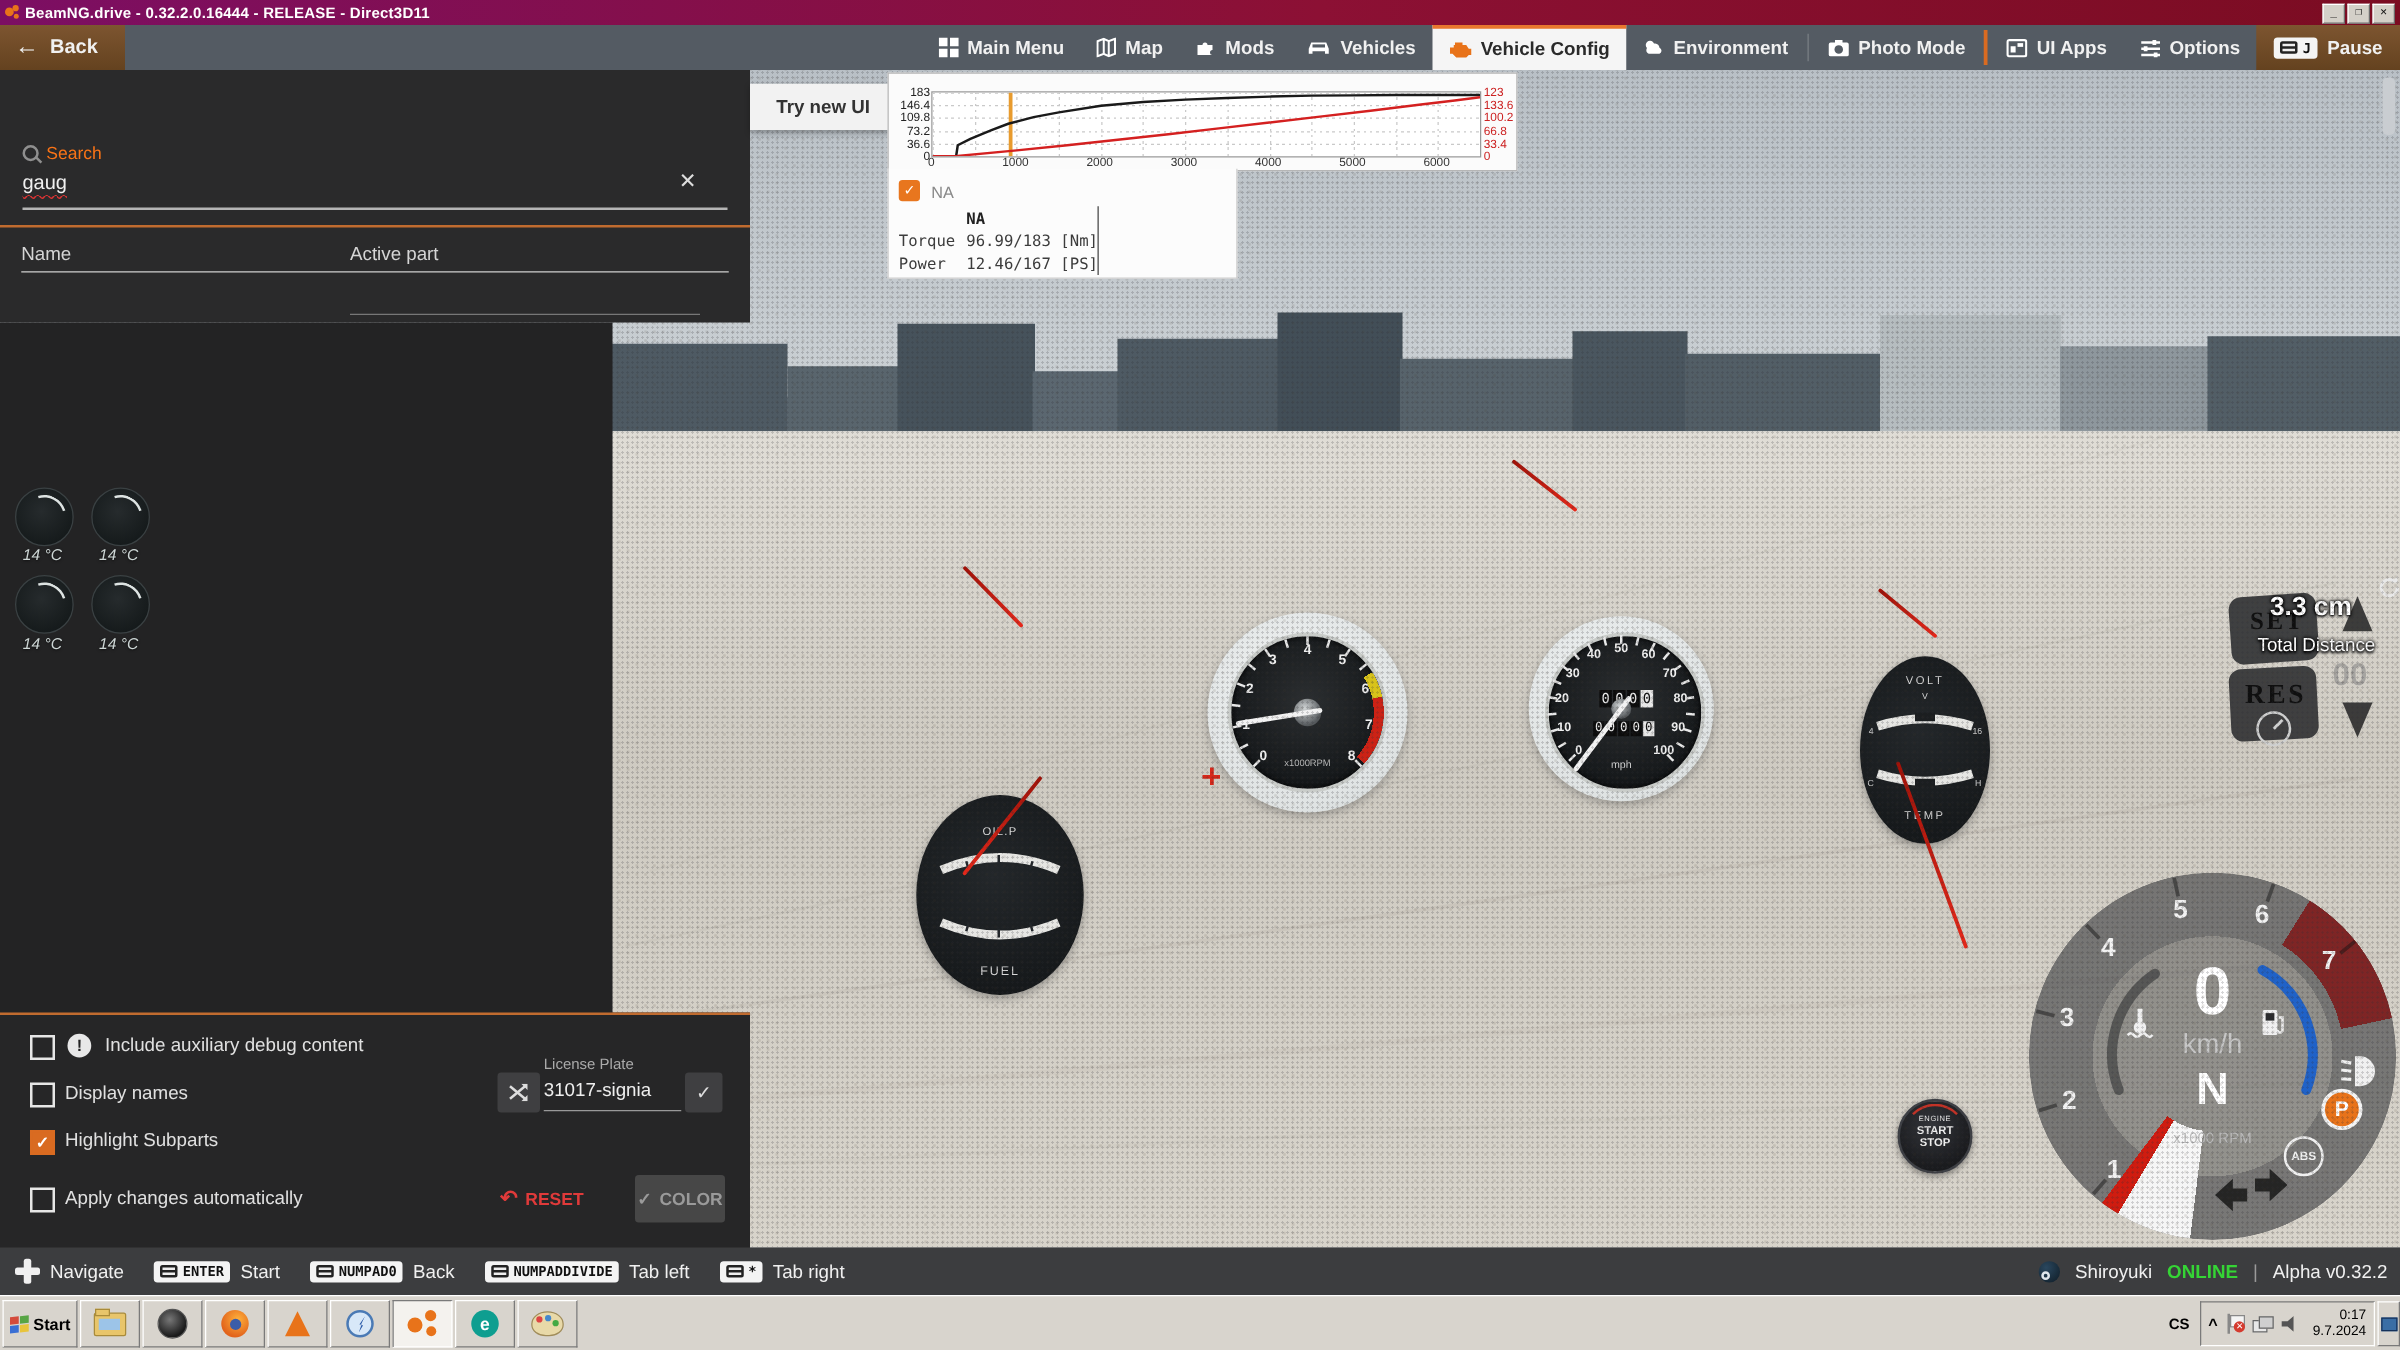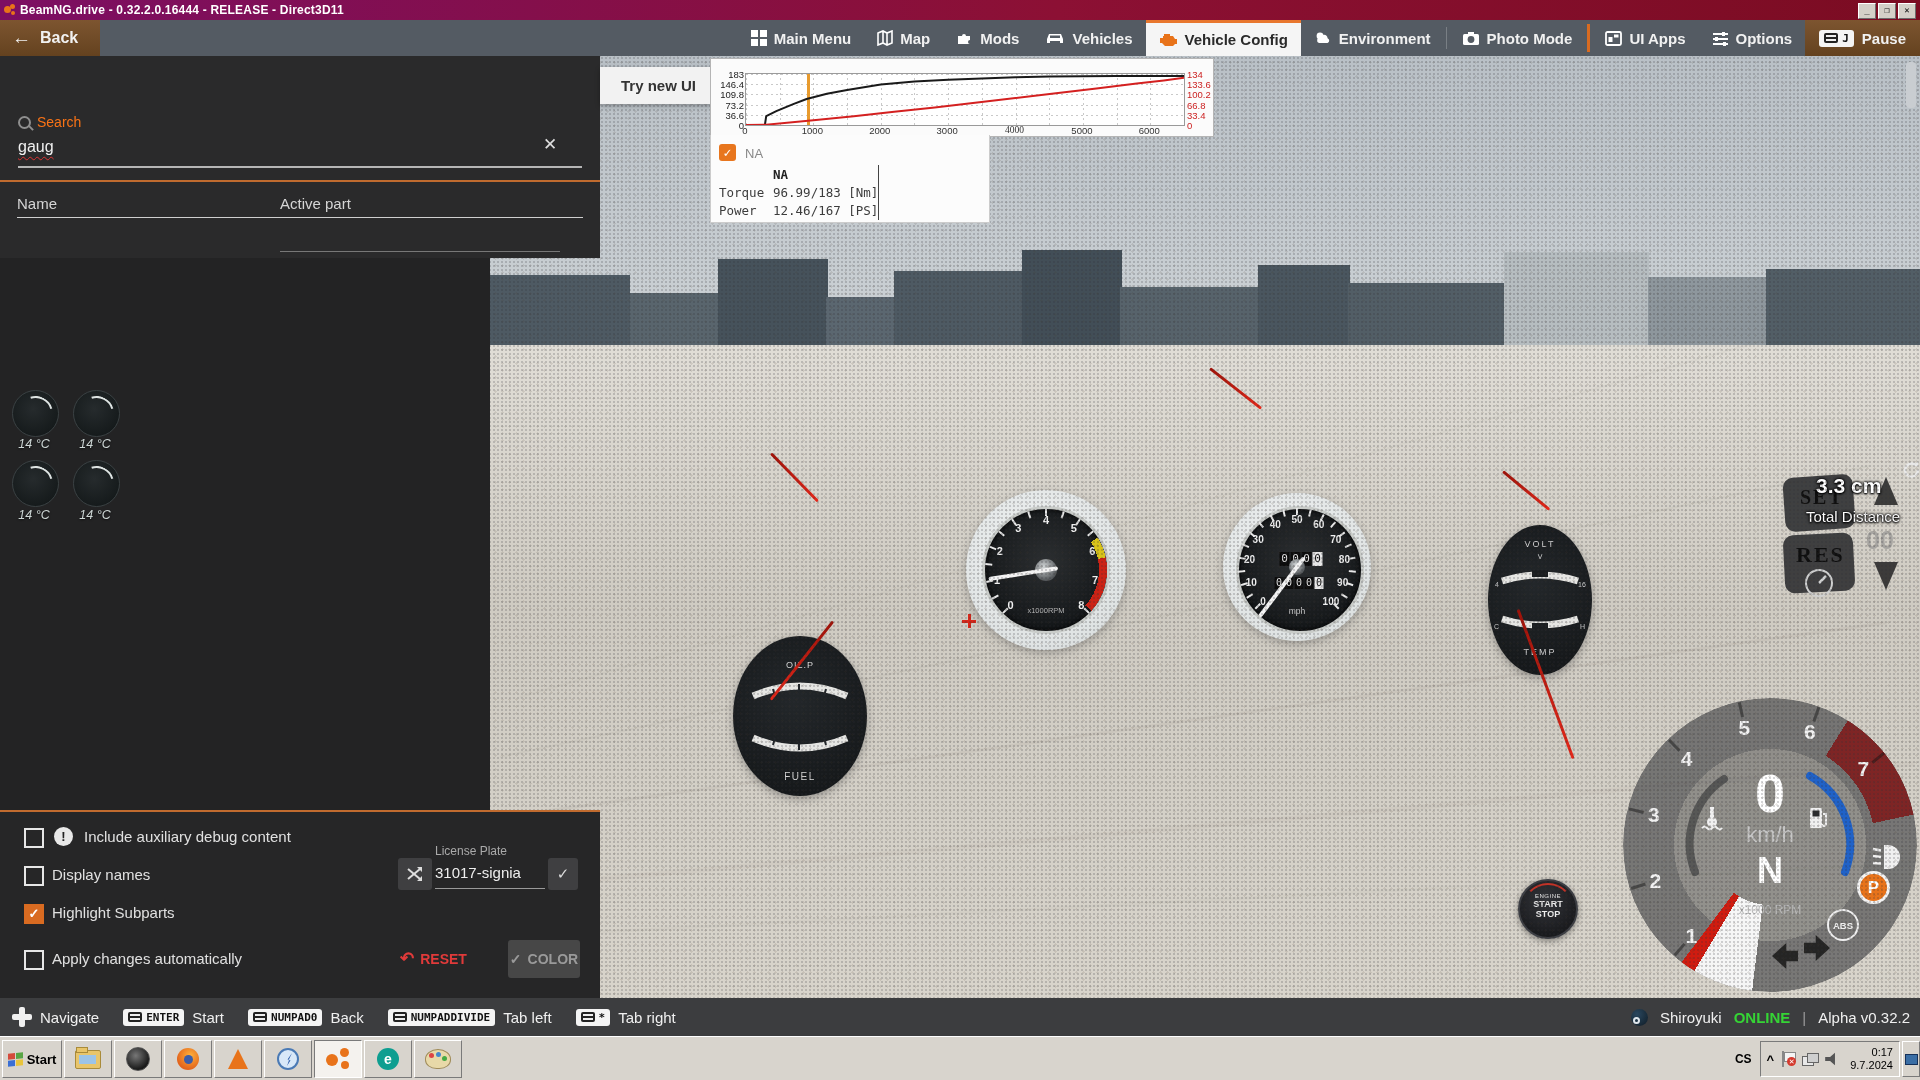--- a/index.html
+++ b/index.html
@@ -581,33 +581,33 @@
     </div>
     <div id="axis-left">
         <div class="axl" style="right: 469px; top: 10px; width: 30px; text-align: right; position: absolute;">183</div>
         <div class="axl" style="right: 469px; top: 20.2px; width: 30px; text-align: right; position: absolute;">146.4</div>
         <div class="axl" style="right: 469px; top: 30.4px; width: 30px; text-align: right; position: absolute;">109.8</div>
         <div class="axl" style="right: 469px; top: 40.6px; width: 30px; text-align: right; position: absolute;">73.2</div>
         <div class="axl" style="right: 469px; top: 50.8px; width: 30px; text-align: right; position: absolute;">36.6</div>
         <div class="axl" style="right: 469px; top: 61px; width: 30px; text-align: right; position: absolute;">0</div>
       </div>
       <div id="axis-right">
-        <div class="axr" style="left: 476px; top: 10px; position: absolute;">134</div>
+        <div class="axr" style="left: 476px; top: 10px; position: absolute;">123</div>
         <div class="axr" style="left: 476px; top: 20.2px; position: absolute;">133.6</div>
         <div class="axr" style="left: 476px; top: 30.4px; position: absolute;">100.2</div>
         <div class="axr" style="left: 476px; top: 40.6px; position: absolute;">66.8</div>
         <div class="axr" style="left: 476px; top: 50.8px; position: absolute;">33.4</div>
         <div class="axr" style="left: 476px; top: 61px; position: absolute;">0</div>
       </div>
       <div id="axis-x">
         <div class="axx" style="left: 34px; top: 66px; position: absolute;">0</div>
         <div class="axx" style="left: 101.385px; top: 66px; position: absolute;">1000</div>
         <div class="axx" style="left: 168.769px; top: 66px; position: absolute;">2000</div>
         <div class="axx" style="left: 236.154px; top: 66px; position: absolute;">3000</div>
-        <div class="axx" style="left: 303.538px; top: 66px; position: absolute; font-family: Liberation Serif, serif;">4000</div>
+        <div class="axx" style="left: 303.538px; top: 66px; position: absolute;">4000</div>
         <div class="axx" style="left: 370.923px; top: 66px; position: absolute;">5000</div>
         <div class="axx" style="left: 438.308px; top: 66px; position: absolute;">6000</div>
       </div>
   </div>
   <div id="legend-box" class="abs">
     <div id="legend-cb">✓</div>
     <div class="abs" style="left:34px;top:11px;font-size:13px;color:#888;font-family:'Liberation Sans',sans-serif;">NA</div>
     <div class="legrow" style="left:62px;top:32px;font-weight:bold;color:#222;">NA</div>
     <div class="legrow" style="left:8px;top:50px;">Torque</div>
     <div class="legrow" style="left:62px;top:50px;">96.99/183 [Nm]</div>

